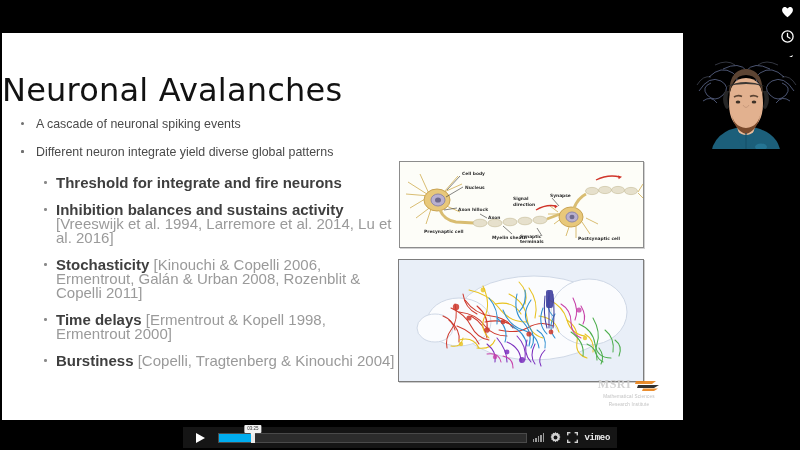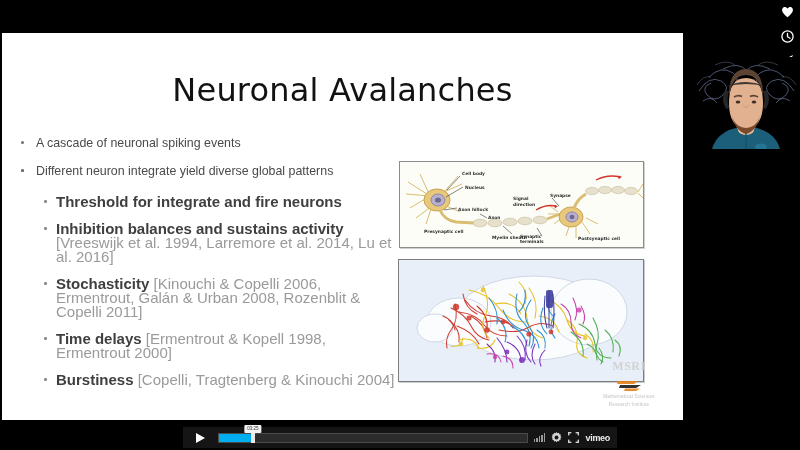--- a/index.html
+++ b/index.html
@@ -1,47 +1,47 @@
 <!DOCTYPE html>
 <html><head>
 <meta charset="utf-8">
 <style>
   html,body{margin:0;padding:0;background:#000;}
   body{width:800px;height:450px;overflow:hidden;font-family:"Liberation Sans",sans-serif;}
   #stage{position:relative;width:800px;height:450px;background:#000;overflow:hidden;}
 
   
   #slide{position:absolute;left:2px;top:33px;width:681px;height:387px;background:#fff;overflow:hidden;}
-  #slide-title{position:absolute;left:0;top:38px;width:681px;text-align:center;
+  #slide-title{position:absolute;left:0;top:38px;width:681px;
     font-size:32px;font-weight:400;color:#121212;letter-spacing:0.2px;
     font-family:"DejaVu Sans","Liberation Sans",sans-serif;}
 
   
-  #bullets{position:absolute;left:14px;top:103px;width:380px;}
+  #bullets{position:absolute;left:14px;top:84px;width:380px;}
   .l1{position:relative;padding-left:20px;margin-bottom:13px;font-size:12.4px;color:#4a4a4a;line-height:15px;}
   .l1 .dot{position:absolute;left:5px;top:5px;width:3px;height:3px;border-radius:50%;background:#707070;}
   #sublist{margin-top:16px;margin-left:26px;}
   .l2{position:relative;padding-left:14px;margin-bottom:13px;font-size:15px;line-height:14px;color:#6d6d6d;}
   .l2 .dot2{position:absolute;left:2px;top:5px;width:2.5px;height:2.5px;border-radius:50%;background:#8a8a8a;}
   .l2 b{font-weight:700;color:#3f3f3f;}
   .cit{color:#9a9a9a;}
 
   
   #fig-neuron{position:absolute;left:397px;top:128px;width:243px;height:85px;
     background:#fdfdfa;border:1px solid #8c8c8c;box-shadow:1px 1px 0 rgba(0,0,0,.18);overflow:hidden;}
   #fig-neuron svg{display:block;}
 
   
   #fig-brain{position:absolute;left:396px;top:226px;width:244px;height:121px;
     background:#e8eef7;border:1px solid #7d7d7d;box-shadow:1px 1px 0 rgba(0,0,0,.2);overflow:hidden;}
   #fig-brain svg{display:block;}
 
   
   #msri{position:absolute;right:10px;bottom:12px;width:88px;text-align:center;opacity:.9;}
-  #msri .row{display:flex;align-items:center;justify-content:center;gap:3px;flex-direction:column;}
+  #msri .row{display:flex;align-items:center;justify-content:center;gap:3px;}
   #msri .word{font-size:12px;font-weight:700;color:#cfcfcf;letter-spacing:.5px;
     font-family:"Liberation Serif",serif;}
   #msri .sub{font-size:4.6px;color:#b9b9b9;line-height:6px;margin-top:2px;letter-spacing:.2px;}
 
   
   #topicons{position:absolute;right:2px;top:3px;width:22px;display:flex;flex-direction:column;align-items:center;gap:6px;}
   .ticon{width:18px;height:18px;display:flex;align-items:center;justify-content:center;color:#fff;}
 
   
   #webcam{position:absolute;left:693px;top:57px;width:107px;height:101px;overflow:hidden;background:#000;}
@@ -54,21 +54,21 @@
   #scrub-fill{position:absolute;left:0;top:0;height:100%;background:#00adef;}
   #scrub-handle{position:absolute;top:-1px;width:4px;height:calc(100% + 2px);background:#e9e9e9;}
   #tooltip{position:absolute;bottom:9px;transform:translateX(-50%);background:#f2f2f2;color:#333;
     font-size:4.5px;padding:1px 3px;border-radius:1px;white-space:nowrap;line-height:6px;}
   #tooltip:after{content:"";position:absolute;left:50%;margin-left:-2px;bottom:-3px;
     border-left:2px solid transparent;border-right:2px solid transparent;border-top:3px solid #f2f2f2;}
   #rightctl{display:flex;align-items:center;gap:6px;padding-right:7px;flex:none;}
   .vbars{display:flex;align-items:flex-end;gap:1px;height:9px;}
   .vbars i{display:block;width:1.5px;background:#9a9a9a;}
   .cicon{color:#d2d2d2;display:flex;align-items:center;justify-content:center;}
-  #vimeo{font-size:9px;font-weight:700;color:#eee;letter-spacing:-.3px;font-family:Liberation Sans, sans-serif;}
+  #vimeo{font-size:9px;font-weight:700;color:#eee;letter-spacing:-.3px;font-family:Liberation Mono, monospace;}
 </style>
 </head>
 <body>
 
 <div id="stage">
 
   <div id="slide">
 
     <div id="slide-title">Neuronal Avalanches</div>
 

